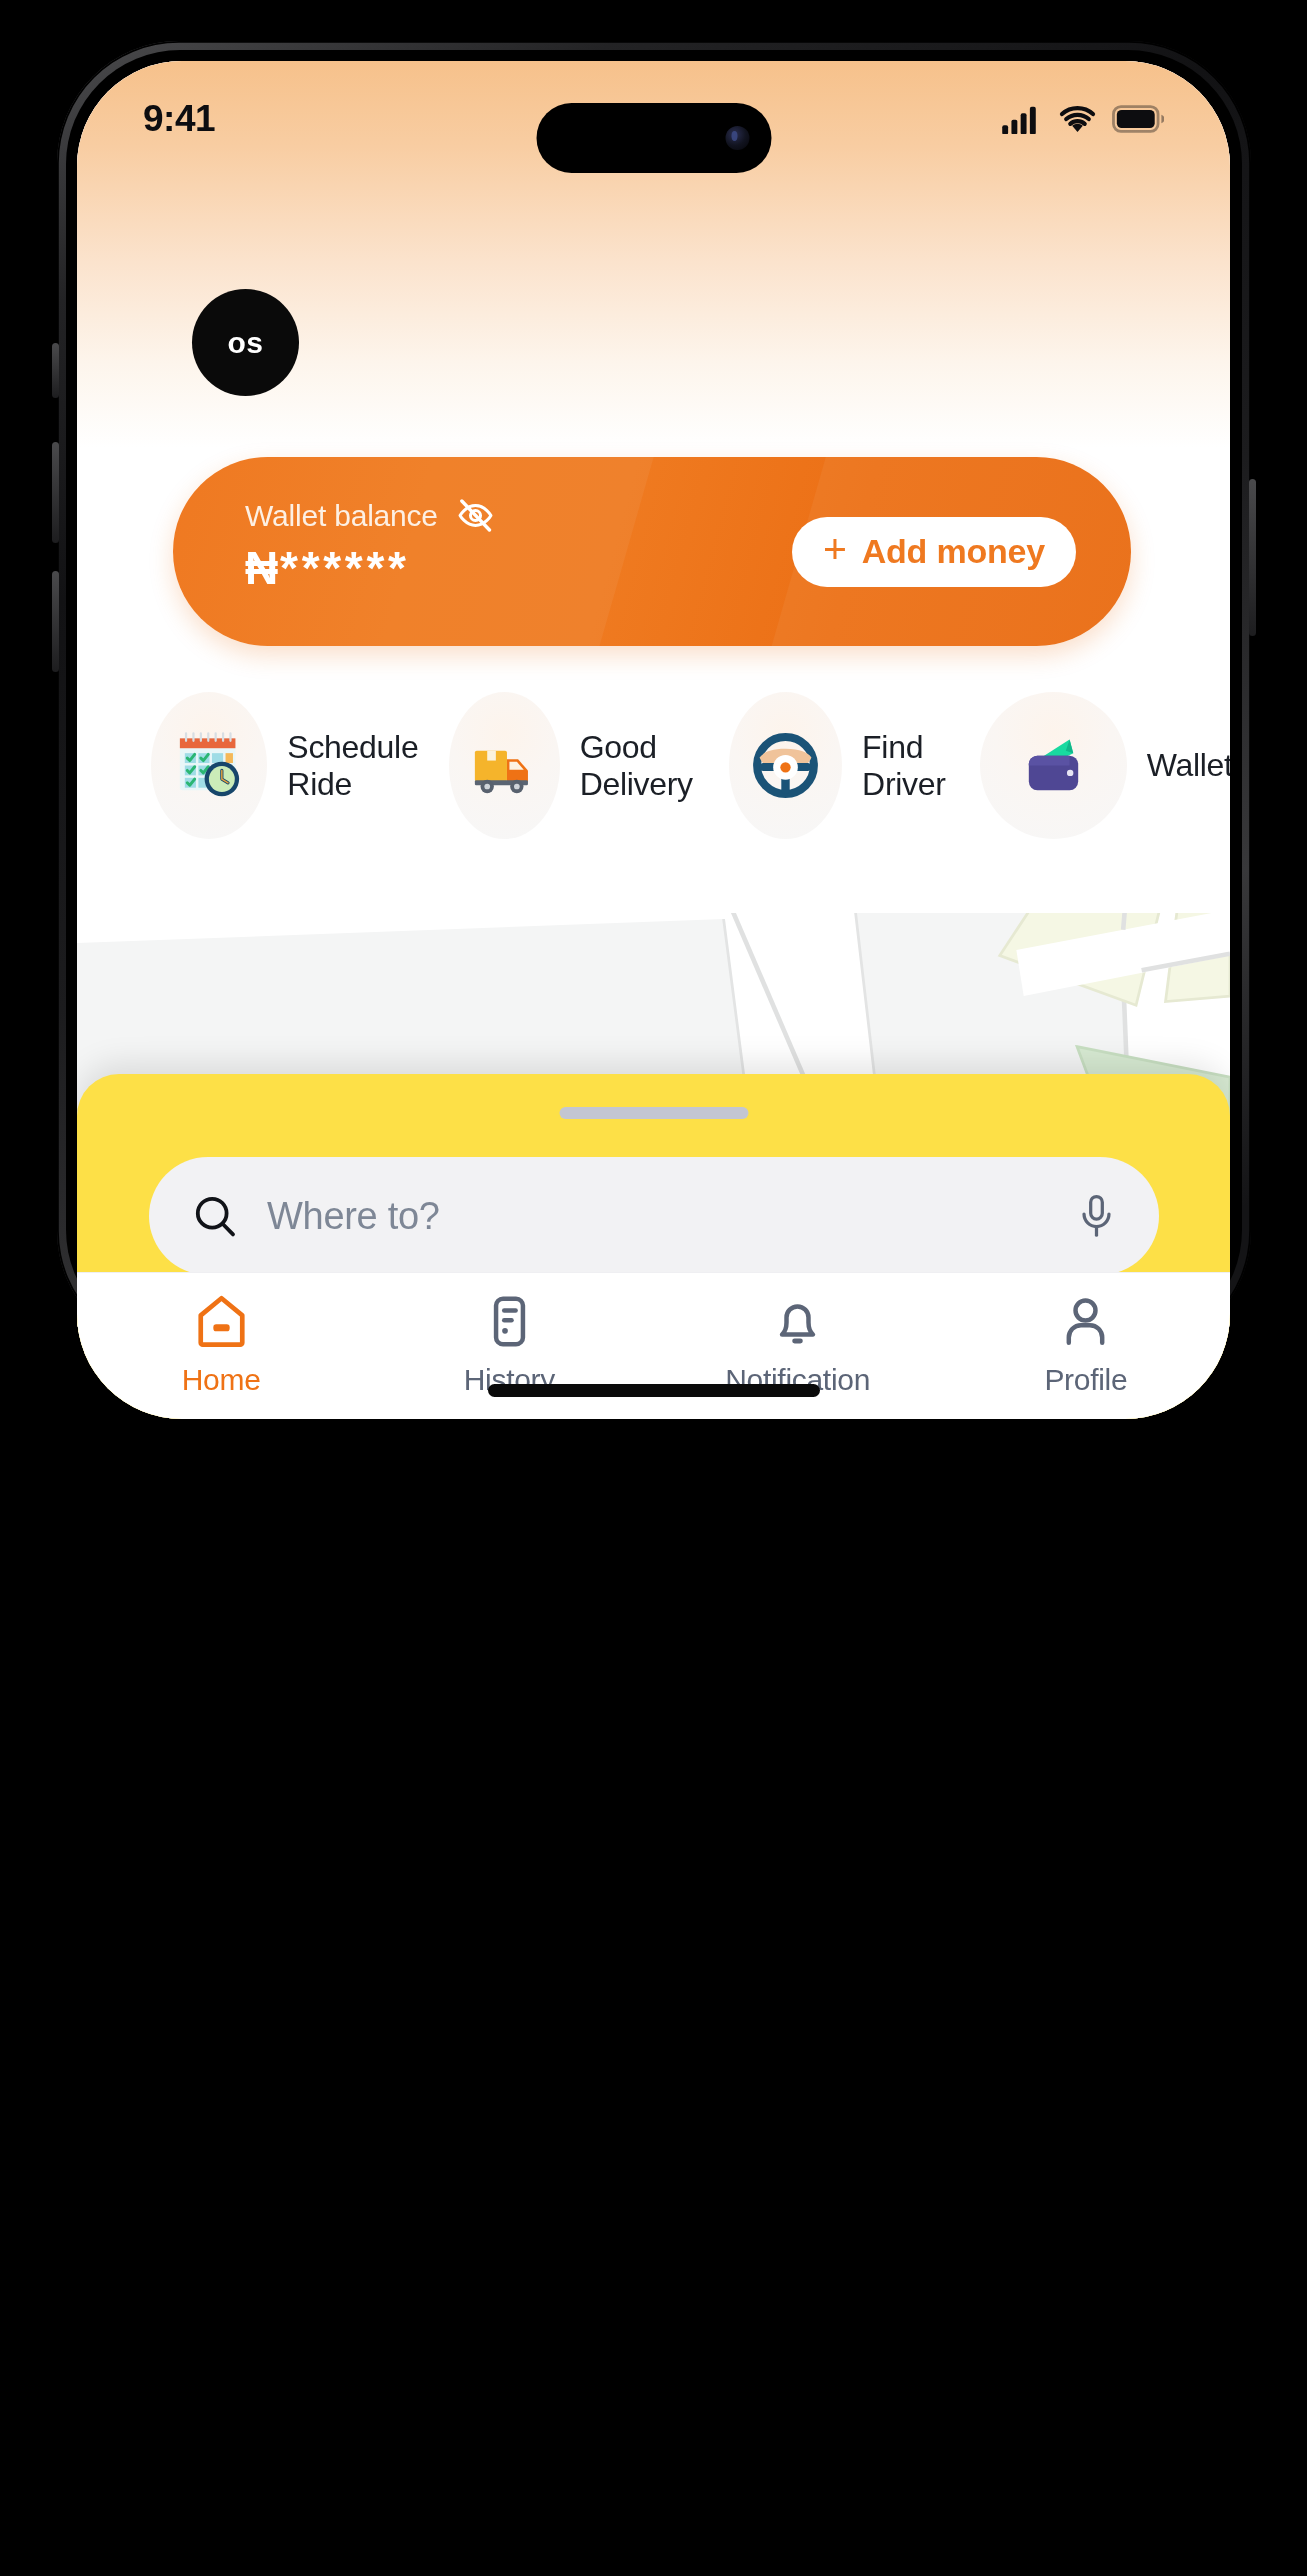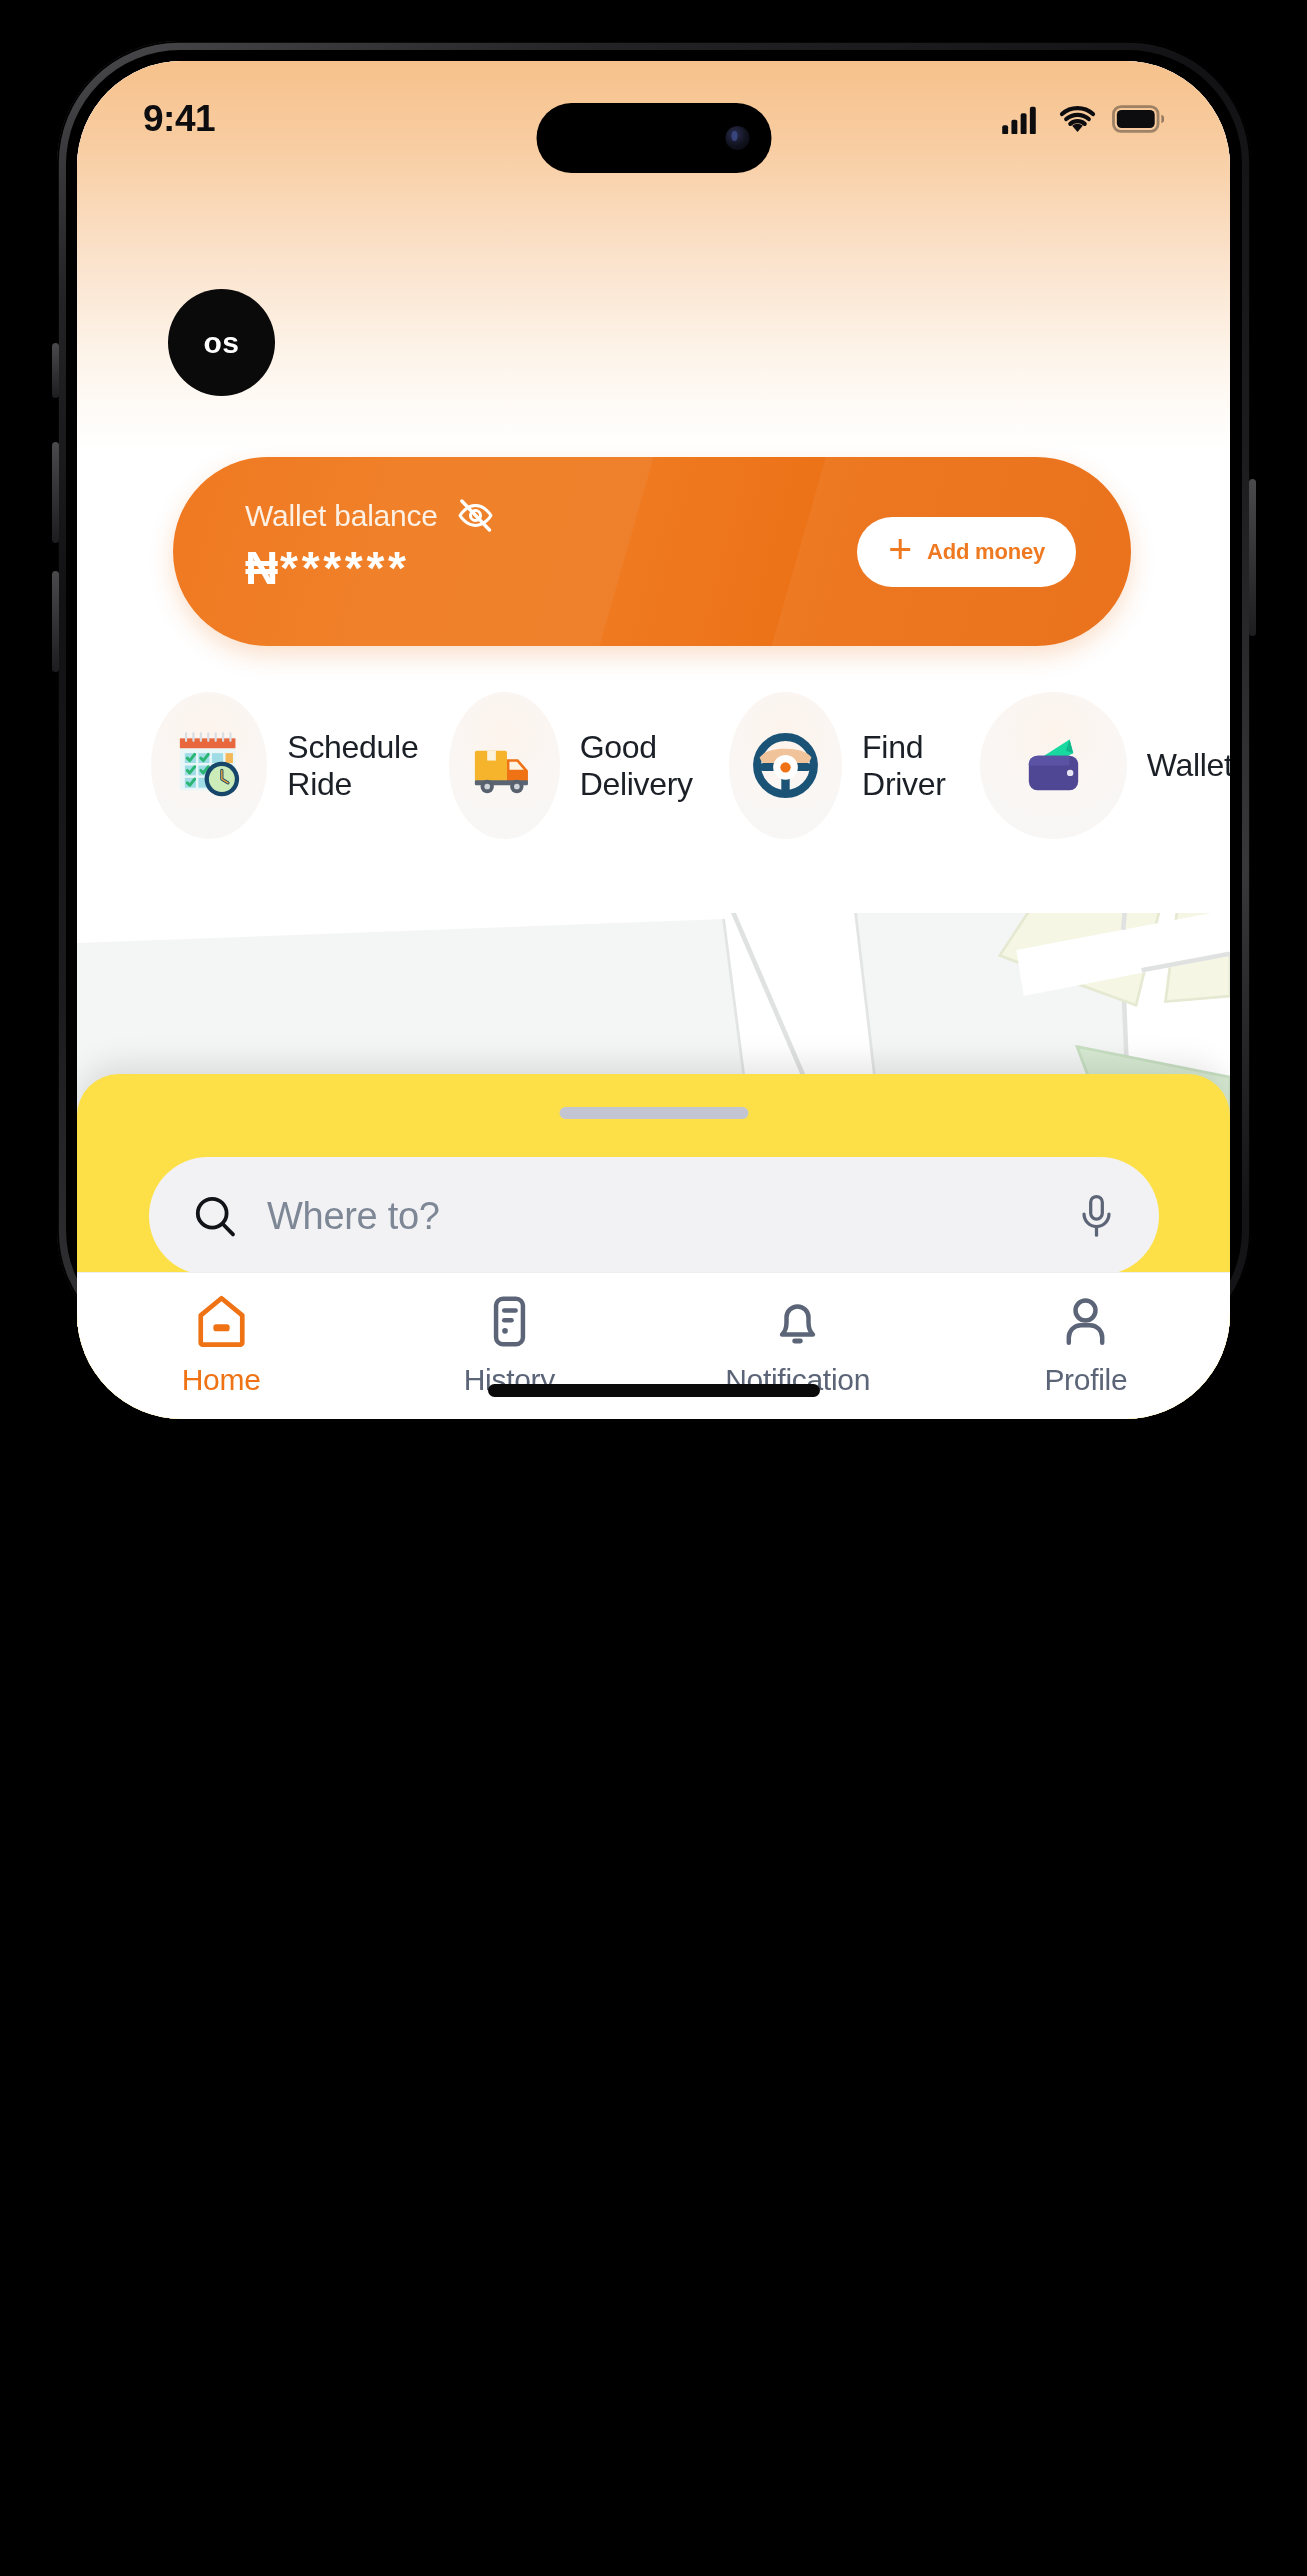--- a/index.html
+++ b/index.html
@@ -60,21 +60,21 @@
     background:radial-gradient(circle at 38% 34%,#2b2f52 0%,#11131f 52%,#050509 100%);
   }
   .di-cam::after{
     content:""; position:absolute; left:6.4px; top:4.6px; width:6.4px; height:10px;
     border-radius:50%; background:#3c4a86; opacity:.85;
   }
 
   
   .greet-row{
     position:absolute; left:0; top:228px; width:100%;
-    display:flex; align-items:center; padding-left:91px; gap:22px;
+    display:flex; align-items:center; padding-left:115px; gap:22px;
   }
   .avatar{
     width:107px; height:107px; border-radius:50%; background:#0a0a0a;
     display:flex; align-items:center; justify-content:center;
     color:#fff; font-size:30px; font-weight:700; letter-spacing:0.5px;
     flex:0 0 auto;
   }
   .greet-text{ font-size:39px; color:#8c96a8; letter-spacing:-0.4px; white-space:nowrap; }
   .greet-text b{ color:#111418; font-weight:700; }
 
@@ -98,21 +98,21 @@
   .w-label{ font-size:30px; color:#fdf0e4; font-weight:400; letter-spacing:-0.2px; }
   .w-amount{ font-size:46px; color:#fff; font-weight:700; margin-top:5.5px;
              letter-spacing:3.7px; display:flex; align-items:baseline; }
   .w-amount .naira{ letter-spacing:0; margin-right:1.8px; }
   .addmoney{
     position:absolute; right:55px; top:50%; transform:translateY(-50%);
     height:70px; padding:0 31px; border-radius:35px; background:#fff;
     display:flex; align-items:center; gap:14.7px; border:none; cursor:pointer;
   }
   .addmoney .plus{ font-size:41px; color:#ef7215; line-height:1; font-weight:400; margin-top:-3.7px;}
-  .addmoney .lbl{ font-size:22px; color:#ef7215; font-weight:700; letter-spacing:-0.2px; }
+  .addmoney .lbl{ font-size:34px; color:#ef7215; font-weight:700; letter-spacing:-0.2px; }
 
   
   .quick{
     position:absolute; left:0; top:631px; width:100%;
     display:flex; justify-content:space-around; padding:0 74px;
   }
   .qa{ display:flex; flex-direction:row; align-items:center; gap:20px; cursor:pointer; }
   .qa-circle{
     width:147px; height:147px; border-radius:50%;
     background:radial-gradient(circle at 50% 28%, #fdf4ec 0%, #faf6f3 45%, #f7f7f7 100%);

